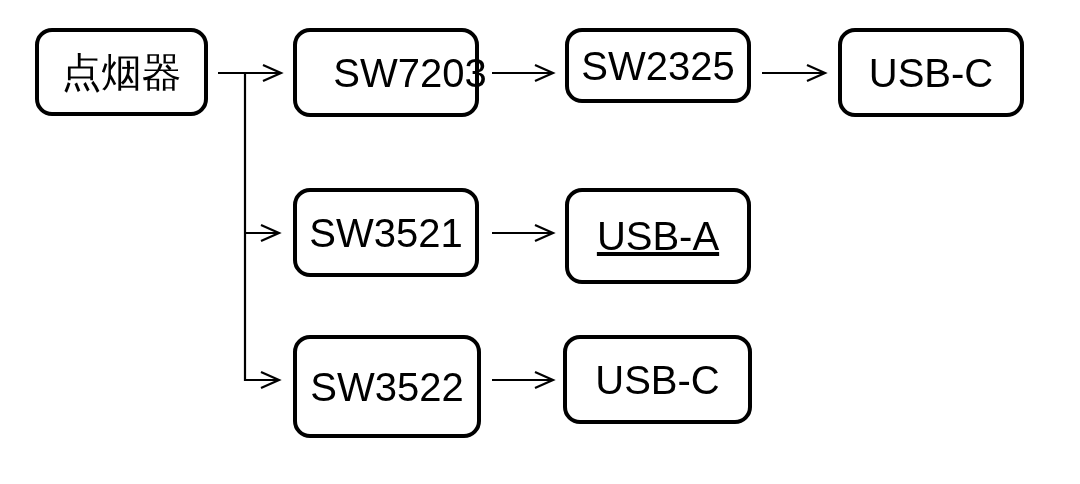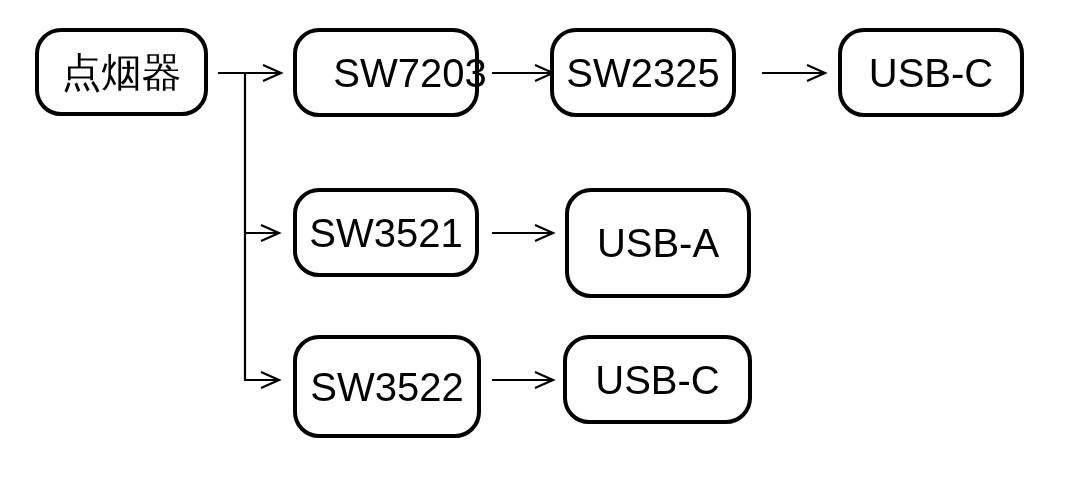--- a/index.html
+++ b/index.html
@@ -19,37 +19,37 @@
     position: absolute;
     left: 0;
     top: 0;
     width: 1080px;
     height: 484px;
   }
   .node {
     position: absolute;
     box-sizing: border-box;
     border: 4px solid #000000;
-    border-radius: 26px;
+    border-radius: 17px;
     background: #ffffff;
     display: flex;
     align-items: center;
     justify-content: center;
     color: #000000;
     font-size: 40px;
     line-height: 1;
     white-space: nowrap;
   }
   
   .n-lighter     { left: 35px;  top: 28px;  width: 173px; height: 88px; }
   .n-sw7203      { left: 293px; top: 28px;  width: 186px; height: 89px; padding-left: 48px; }
-  .n-sw2325      { left: 550px; top: 28px;  width: 186px; height: 89px; }
+  .n-sw2325      { left: 565px; top: 28px;  width: 186px; height: 75px; }
   .n-usbc-top    { left: 838px; top: 28px;  width: 186px; height: 89px; }
   .n-sw3521      { left: 293px; top: 188px; width: 186px; height: 89px; text-align: center; }
-  .n-usba        { left: 565px; top: 188px; width: 186px; height: 110px; }
+  .n-usba        { left: 565px; top: 188px; width: 186px; height: 96px; text-decoration: underline; }
   .n-sw3522      { left: 293px; top: 335px; width: 188px; height: 103px; }
   .n-usbc-bottom { left: 563px; top: 335px; width: 189px; height: 89px; }
 </style>
 </head>
 <body>
 
 <div class="canvas">
 
   <svg class="connectors" viewBox="0 0 1080 484" xmlns="http://www.w3.org/2000/svg">
     <defs>

